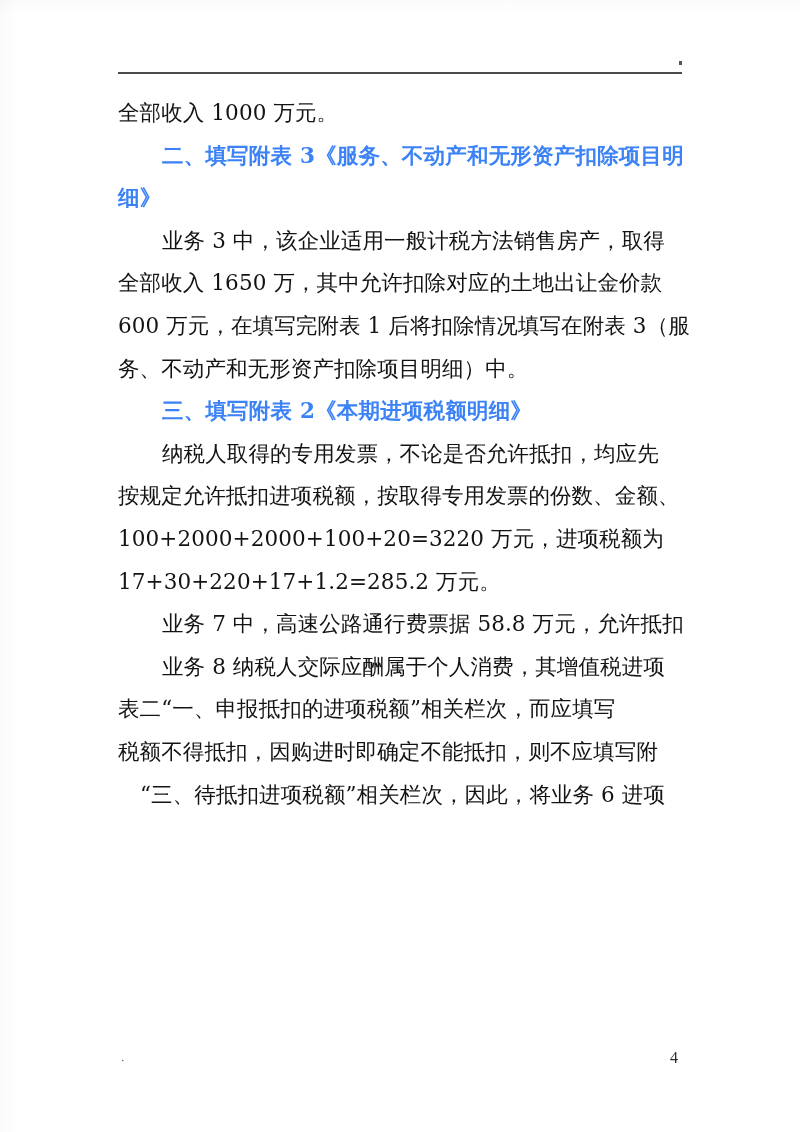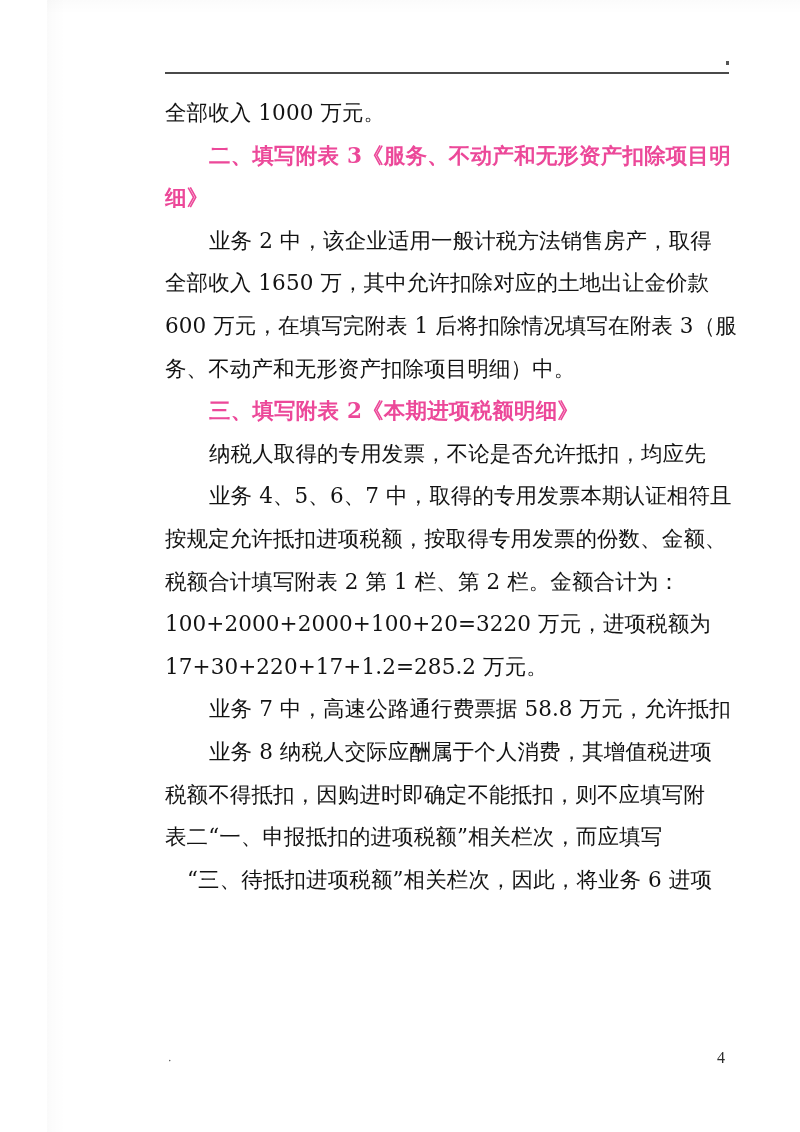--- a/index.html
+++ b/index.html
@@ -15,21 +15,20 @@
     font-family: "DejaVu Serif", "Liberation Serif", serif;
     color: #121212;
     -webkit-font-smoothing: antialiased;
   }
 
   
   .page {
     position: absolute;
     inset: 0;
     background: #ffffff;
-    margin-left: 47px;
   }
 
   
   .header-zone {
     position: absolute;
     left: 0;
     top: 0;
     width: 800px;
     height: 90px;
   }
@@ -67,21 +66,21 @@
     white-space: nowrap;
     font-size: 21.5px;
     letter-spacing: 0.1px;
     color: #131313;
   }
 
   .line.heading {
     font-weight: bold;
     font-size: 21.5px;
     letter-spacing: 0.2px;
-    color: #ec4899;
+    color: #3b82f6;
   }
 
   .indent-1 {
     padding-left: 44px;
   }
   .indent-half {
     padding-left: 22px;
   }
 
   
@@ -133,35 +132,33 @@
 
   <div class="header-zone">
     <div class="header-rule"></div>
     <div class="header-tick"></div>
   </div>
 
   <div class="content" id="body-content">
       <div class="line">全部收入 1000 万元。</div>
       <div class="line heading indent-1">二、填写附表 3《服务、不动产和无形资产扣除项目明</div>
       <div class="line heading">细》</div>
-      <div class="line indent-1">业务 2 中，该企业适用一般计税方法销售房产，取得</div>
+      <div class="line indent-1">业务 3 中，该企业适用一般计税方法销售房产，取得</div>
       <div class="line">全部收入 1650 万，其中允许扣除对应的土地出让金价款</div>
       <div class="line">600 万元，在填写完附表 1 后将扣除情况填写在附表 3（服</div>
       <div class="line">务、不动产和无形资产扣除项目明细）中。</div>
       <div class="line heading indent-1">三、填写附表 2《本期进项税额明细》</div>
       <div class="line indent-1">纳税人取得的专用发票，不论是否允许抵扣，均应先</div>
-      <div class="line indent-1">业务 4、5、6、7 中，取得的专用发票本期认证相符且</div>
       <div class="line">按规定允许抵扣进项税额，按取得专用发票的份数、金额、</div>
-      <div class="line">税额合计填写附表 2 第 1 栏、第 2 栏。金额合计为：</div>
       <div class="line">100+2000+2000+100+20=3220 万元，进项税额为</div>
       <div class="line">17+30+220+17+1.2=285.2 万元。</div>
       <div class="line indent-1">业务 7 中，高速公路通行费票据 58.8 万元，允许抵扣</div>
       <div class="line indent-1">业务 8 纳税人交际应酬属于个人消费，其增值税进项</div>
+      <div class="line">表二“一、申报抵扣的进项税额”相关栏次，而应填写</div>
       <div class="line">税额不得抵扣，因购进时即确定不能抵扣，则不应填写附</div>
-      <div class="line">表二“一、申报抵扣的进项税额”相关栏次，而应填写</div>
       <div class="line indent-half">“三、待抵扣进项税额”相关栏次，因此，将业务 6 进项</div>
     </div>
 
   <div class="footer-zone">
     <div class="footer-mark">·</div>
     <div class="page-number">4</div>
   </div>
 
   <div class="scan-edge-left"></div>
   <div class="scan-edge-top"></div>

